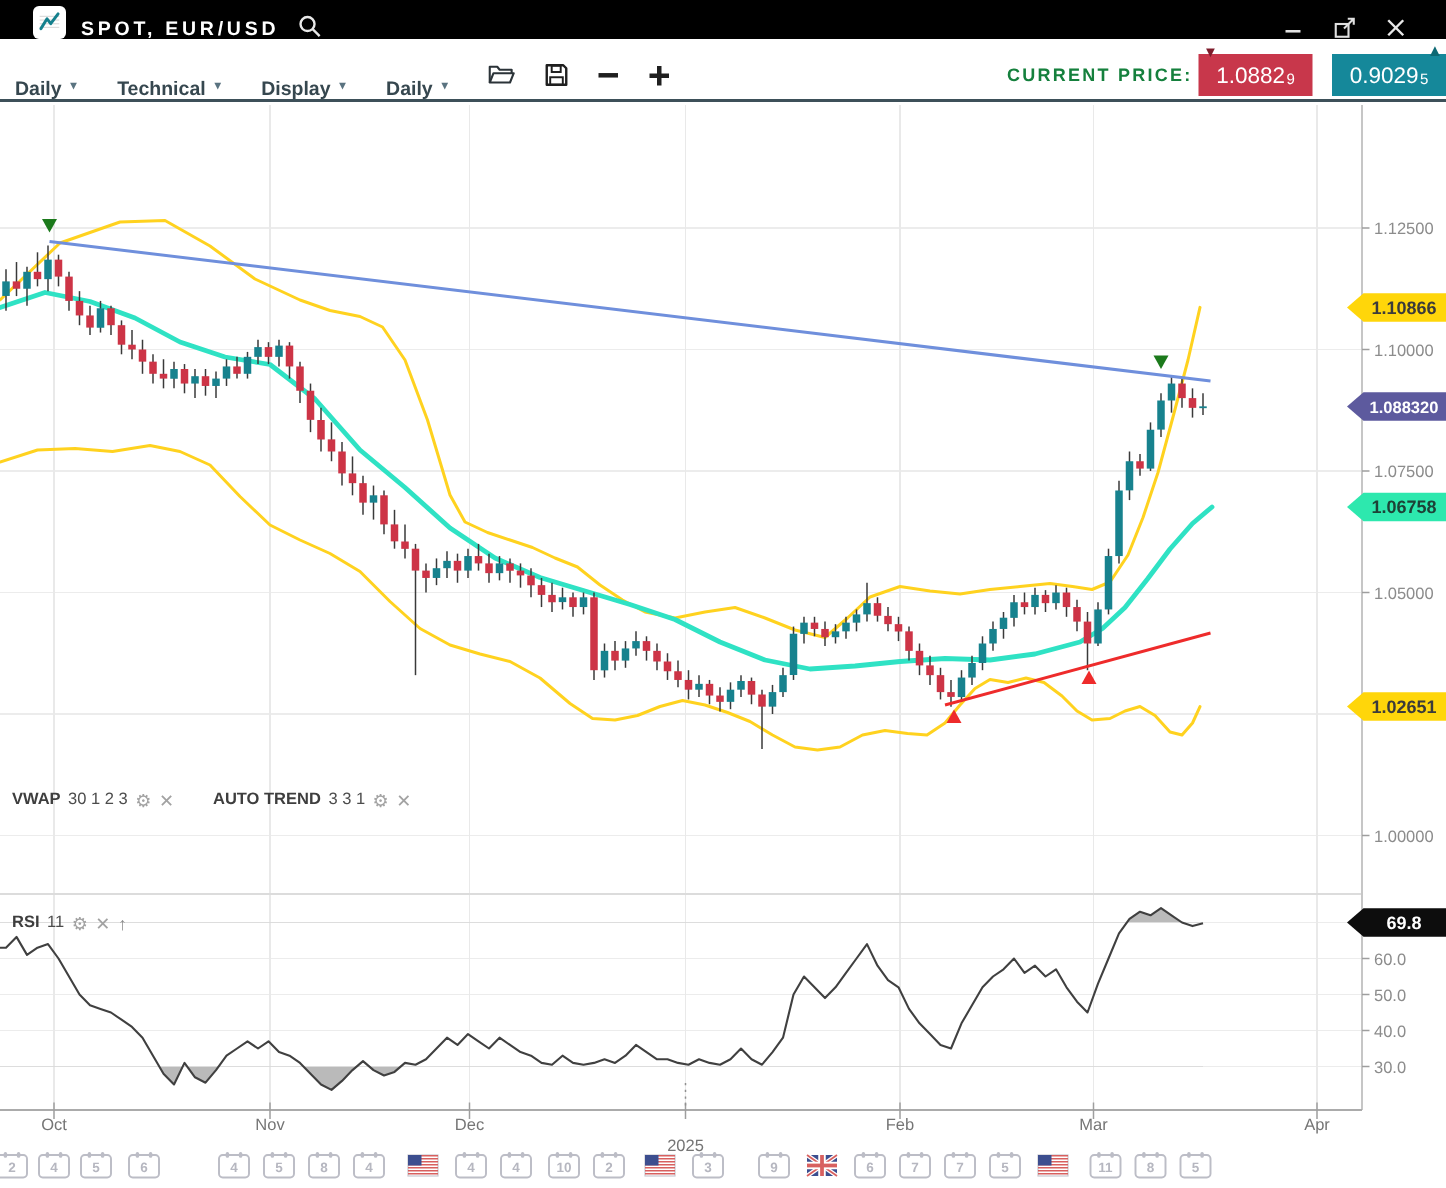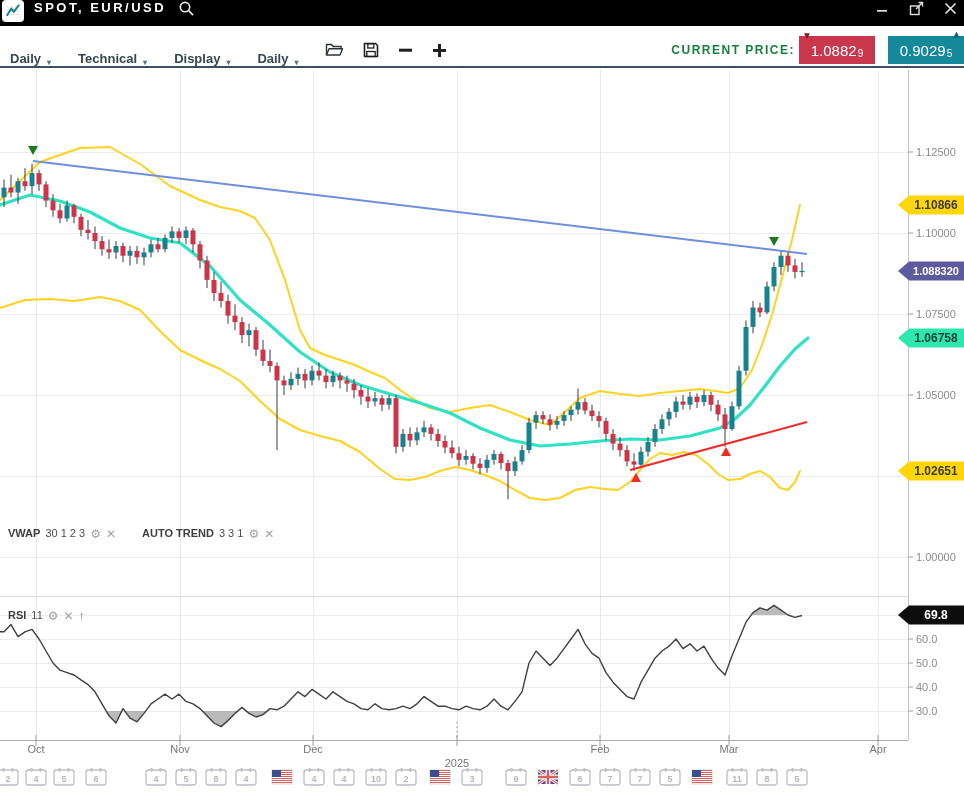--- a/index.html
+++ b/index.html
@@ -1,32 +1,32 @@
 <!DOCTYPE html>
 <html><head>
 <meta charset="utf-8">
 <style>
   html,body{margin:0;padding:0;background:#fff;}
   *{box-sizing:border-box;}
   .app{position:relative;width:964px;height:792px;background:#fff;overflow:hidden;
        font-family:"Liberation Sans",sans-serif;}
   
   .titlebar{position:absolute;top:0;left:0;right:0;height:26px;background:#000;
-            display:flex;align-items:flex-start;padding:0 2px;gap:10px;z-index:10;}
+            display:flex;align-items:flex-end;padding:0 22px;gap:10px;z-index:10;}
   .app-icon{width:22px;height:22px;background:#fff;border-radius:4px;
             display:flex;align-items:center;justify-content:center;flex:0 0 auto;}
   .title{color:#fff;font-size:13px;font-weight:600;letter-spacing:2.5px;white-space:nowrap;}
   .search-wrap{display:flex;align-items:center;margin-left:2px;cursor:pointer;}
   .win-controls{margin-left:auto;display:flex;gap:18px;align-items:center;padding-right:4px;}
   .winbtn{width:16px;height:16px;display:flex;align-items:center;justify-content:center;cursor:pointer;}
   
   .toolbar{position:absolute;top:34px;left:0;right:0;height:34px;background:#fff;
            border-bottom:2px solid #3d5059;display:flex;align-items:center;
            padding:0 10px;z-index:10;}
-  .menu{display:flex;align-items:flex-end;gap:6px;margin-right:27px;font-size:13px;
+  .menu{display:flex;align-items:flex-start;gap:6px;margin-right:27px;font-size:13px;
         font-weight:700;color:#36474f;cursor:pointer;white-space:nowrap;margin-top:16px;}
   .caret{font-size:8px;color:#5a7380;transform:translateY(1px);}
   .ticon{margin-right:19px;cursor:pointer;display:flex;align-items:center;}
   .spacer{flex:1;}
   .cp-label{font-size:12px;color:#15803d;letter-spacing:1.5px;margin-right:4px;white-space:nowrap;font-weight:bold;}
   .pbadge{height:28px;min-width:76px;display:flex;align-items:center;justify-content:center;
           color:#fff;font-size:15px;position:relative;padding:0 9px;}
   .pbadge .pip{font-size:10px;margin-left:1px;transform:translateY(3px);}
   .pbadge.bid{margin-right:13px;}
   .pbadge.ask{margin-right:-10px;}

